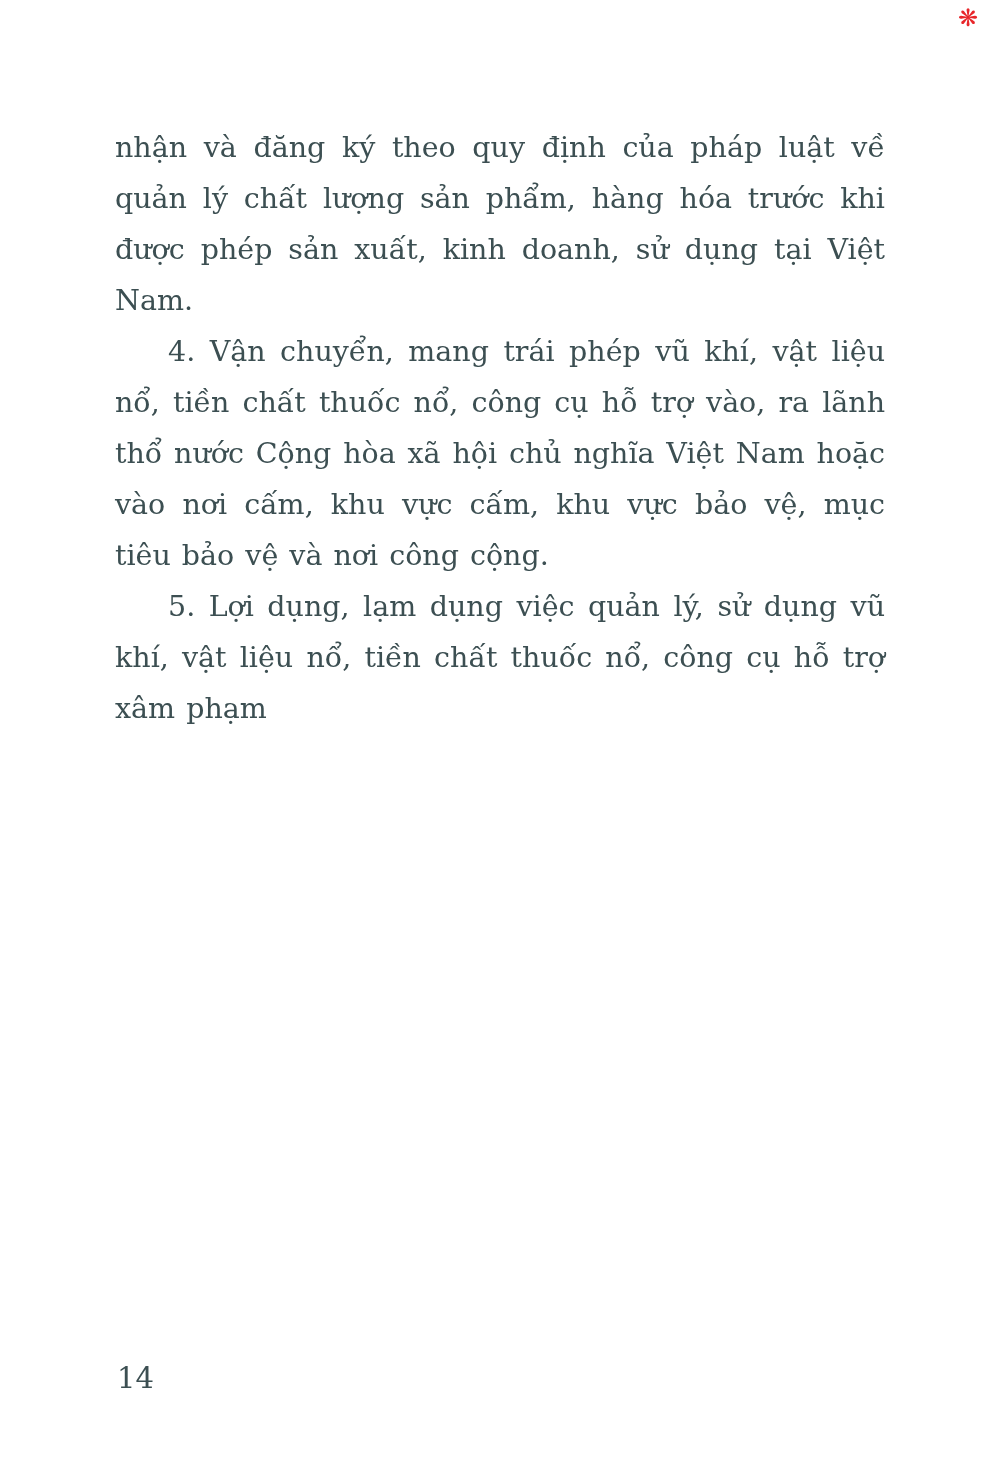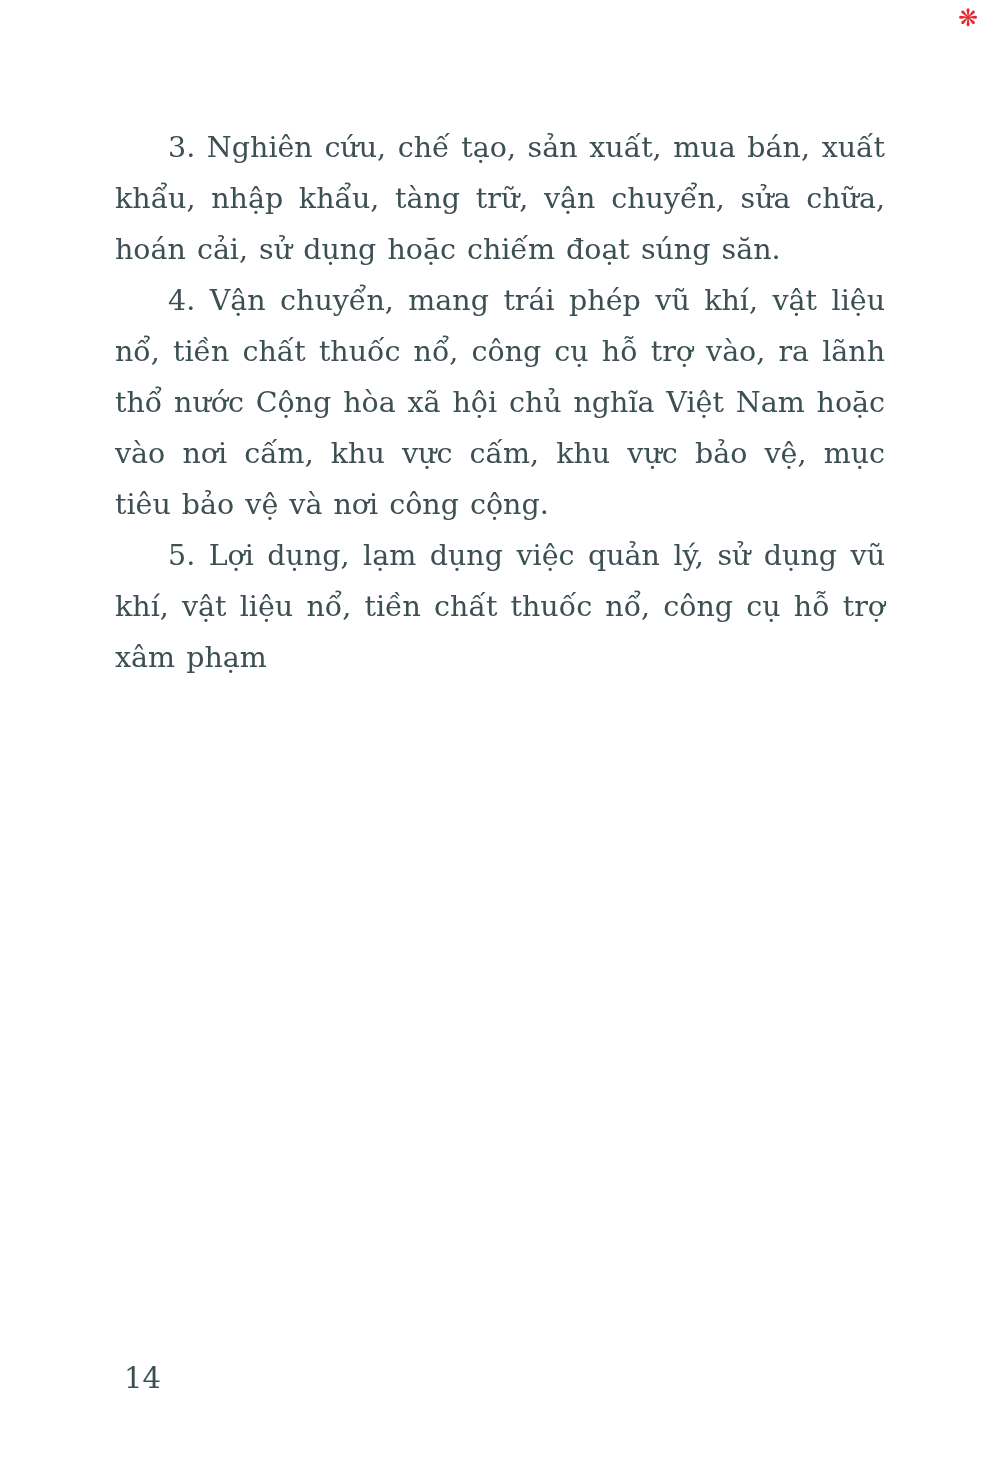--- a/index.html
+++ b/index.html
@@ -47,40 +47,40 @@
     font-size: 28.5px;
     line-height: 49px;
     font-weight: bold;
     text-align: justify;
     text-indent: 53px;
     word-spacing: 2px;
     color: var(--heading-color, #35494c);
   }
   .page-number {
     position: absolute;
-    left: 124px;
+    left: 117px;
     bottom: 66px;
     font-size: 29px;
     color: var(--text-color, #3c4f52);
   }
 </style>
 </head>
 <body>
 
 <div class="page">
 
   <span class="ornament">❋</span>
 
   <div class="content">
 
+    <p class="para no-indent">nhận và đăng ký theo quy định của pháp luật về quản lý chất lượng sản phẩm, hàng hóa trước khi được phép sản xuất, kinh doanh, sử dụng tại Việt Nam.</p>
 
 
 
 
-    <p class="para">3. Nghiên cứu, chế tạo, sản xuất, mua bán, xuất khẩu, nhập khẩu, tàng trữ, vận chuyển, sửa chữa, hoán cải, sử dụng hoặc chiếm đoạt súng săn.</p>
 
     <p class="para">4. Vận chuyển, mang trái phép vũ khí, vật liệu nổ, tiền chất thuốc nổ, công cụ hỗ trợ vào, ra lãnh thổ nước Cộng hòa xã hội chủ nghĩa Việt Nam hoặc vào nơi cấm, khu vực cấm, khu vực bảo vệ, mục tiêu bảo vệ và nơi công cộng.</p>
 
     <p class="para">5. Lợi dụng, lạm dụng việc quản lý, sử dụng vũ khí, vật liệu nổ, tiền chất thuốc nổ, công cụ hỗ trợ xâm phạm</p>
 
   </div>
 
   <div class="page-number">14</div>
 
 </div>

